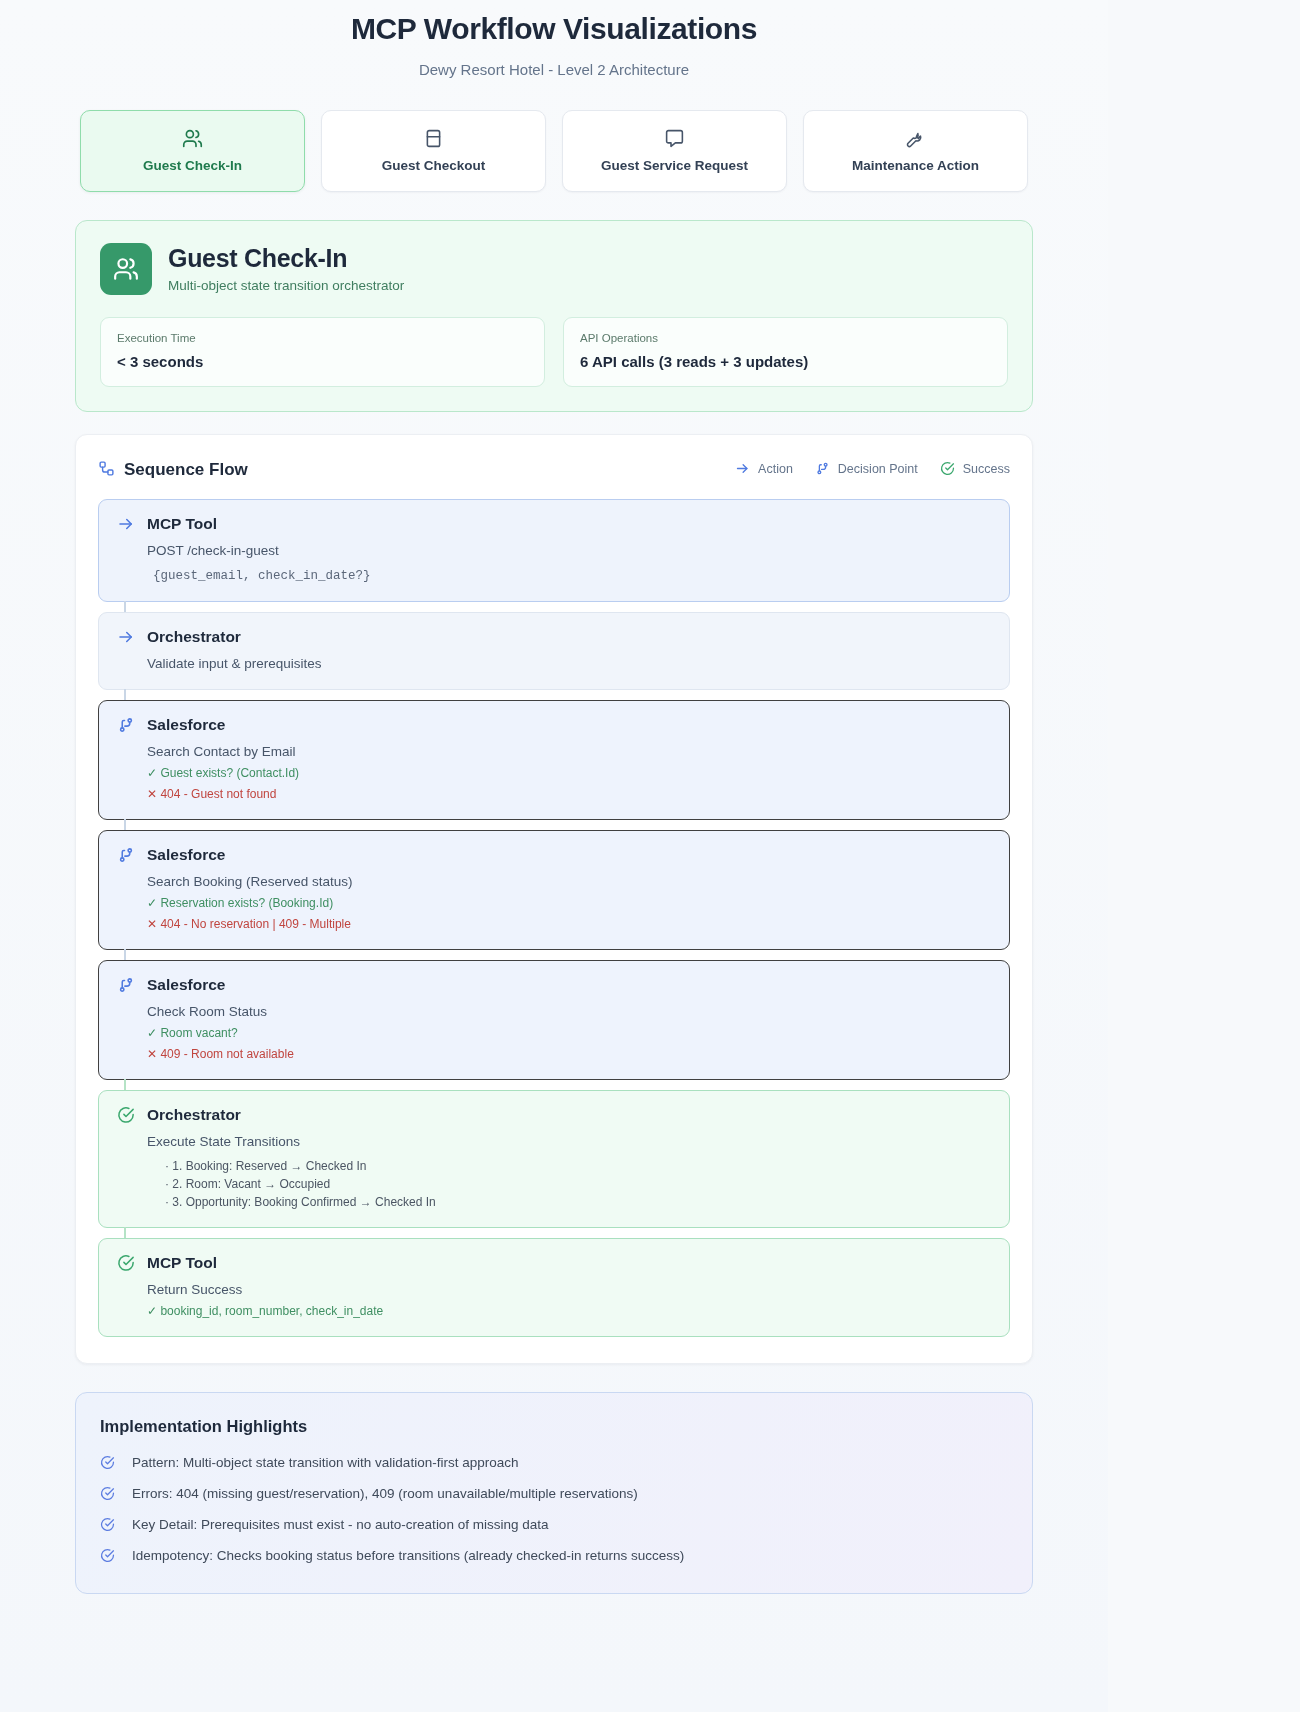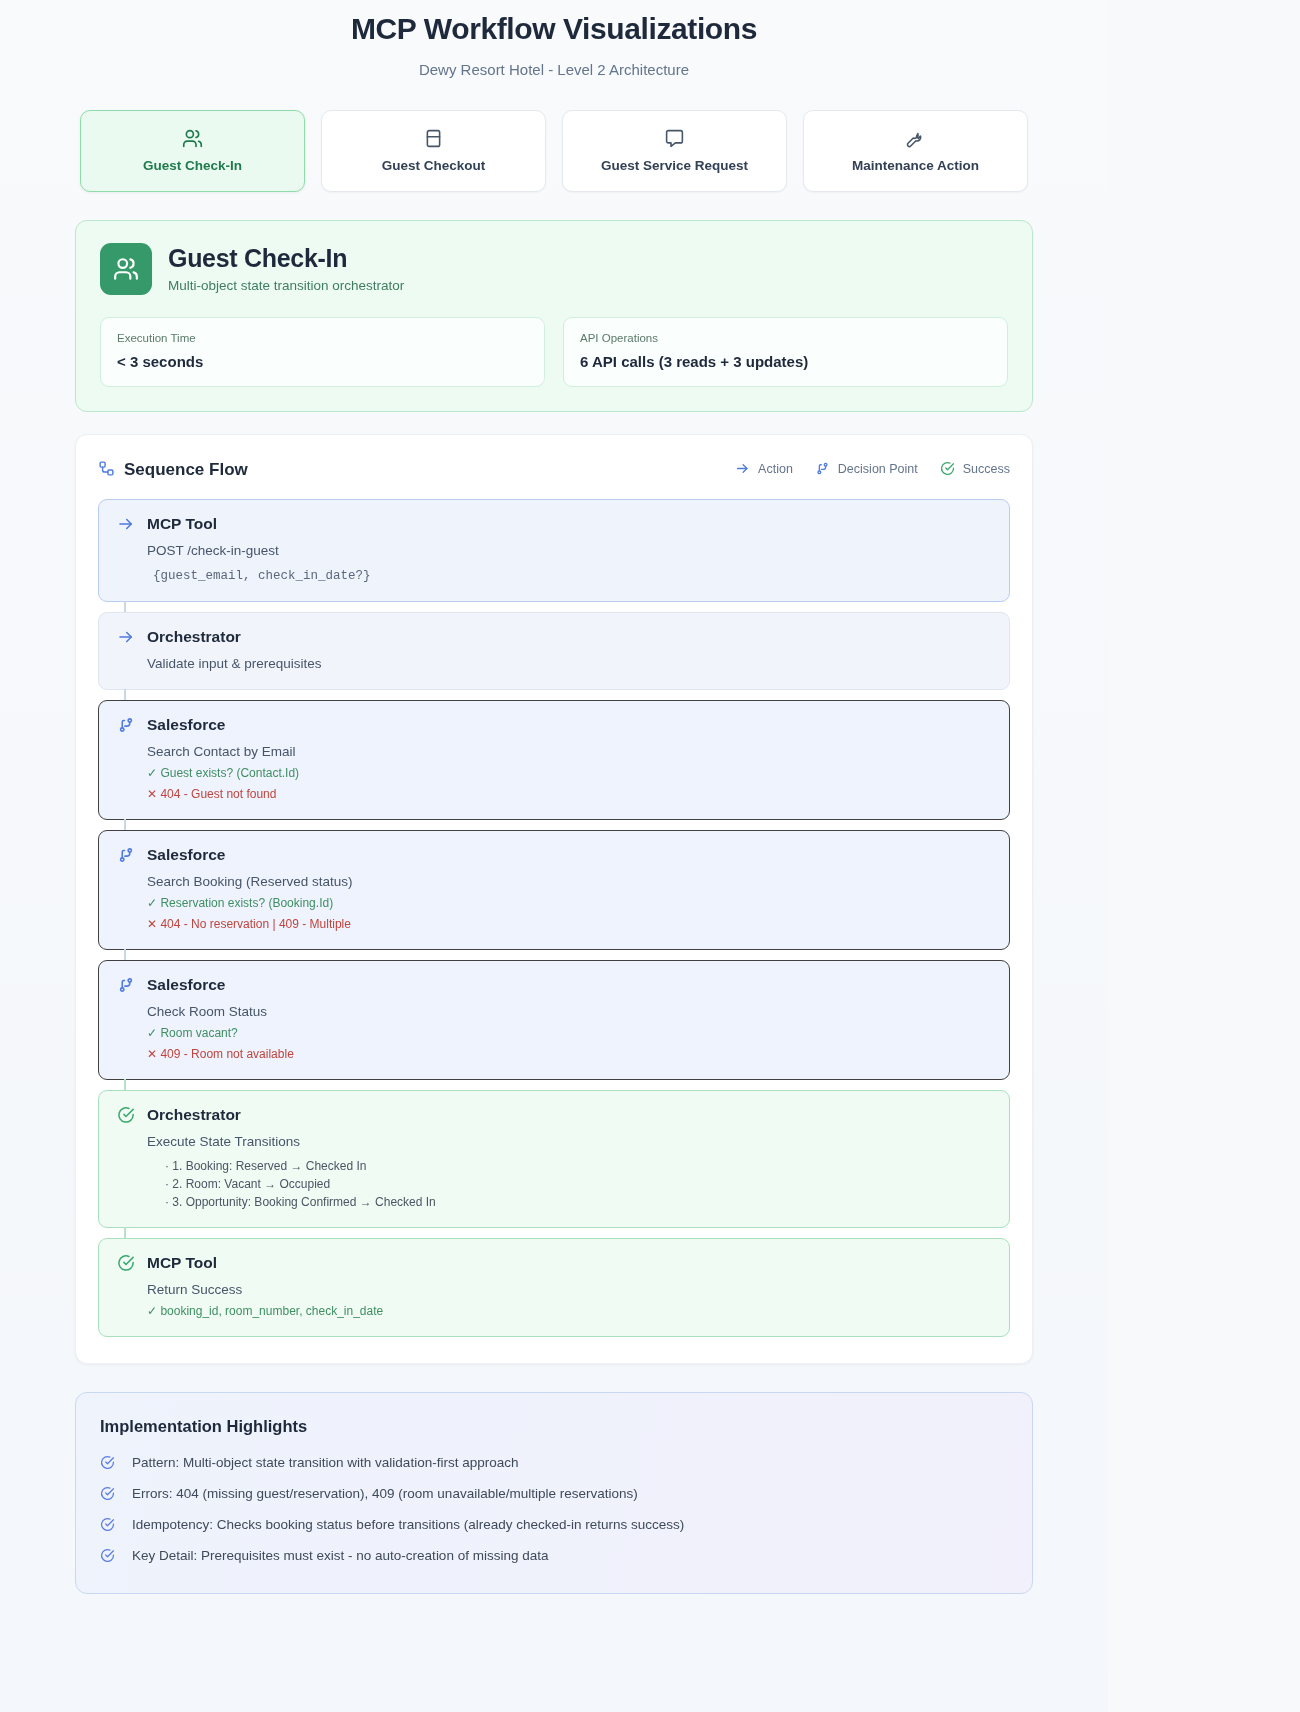--- a/index.html
+++ b/index.html
@@ -558,28 +558,28 @@
       <span class="hl-text">Errors: 404 (missing guest/reservation), 409 (room unavailable/multiple reservations)</span>
     </div>
 
     <div class="hl-item">
       <span>
         <svg width="15" height="15" viewBox="0 0 24 24" fill="none" stroke="currentColor" stroke-width="2" stroke-linecap="round" stroke-linejoin="round">
           <path d="M21.5 11.2V12a9.5 9.5 0 1 1-5.6-8.7"></path>
             <polyline points="21.5 4.5 12 14 9.2 11.2"></polyline>
         </svg>
       </span>
-      <span class="hl-text">Idempotency: Checks booking status before transitions (already checked-in returns success)</span>
+      <span class="hl-text">Key Detail: Prerequisites must exist - no auto-creation of missing data</span>
     </div>
 
     <div class="hl-item">
       <span>
         <svg width="15" height="15" viewBox="0 0 24 24" fill="none" stroke="currentColor" stroke-width="2" stroke-linecap="round" stroke-linejoin="round">
           <path d="M21.5 11.2V12a9.5 9.5 0 1 1-5.6-8.7"></path>
             <polyline points="21.5 4.5 12 14 9.2 11.2"></polyline>
         </svg>
       </span>
-      <span class="hl-text">Key Detail: Prerequisites must exist - no auto-creation of missing data</span>
+      <span class="hl-text">Idempotency: Checks booking status before transitions (already checked-in returns success)</span>
     </div>
 
   </div>
 
 </div>
 
 </body></html>

